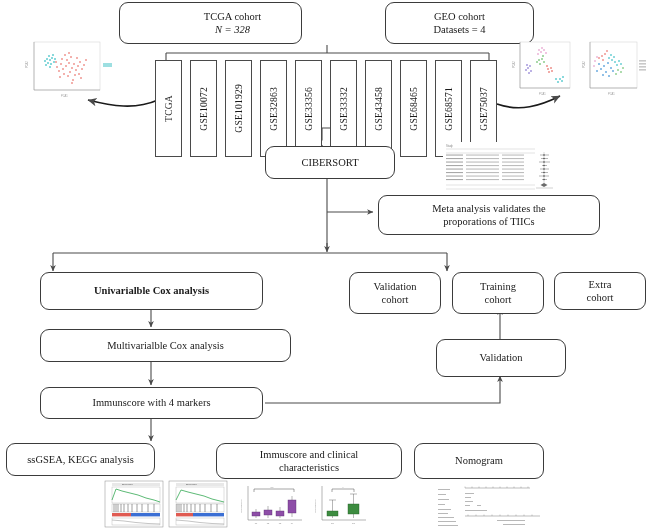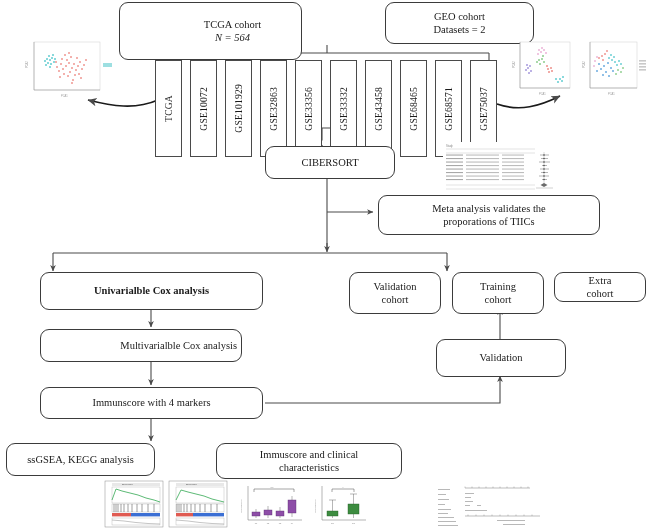--- a/index.html
+++ b/index.html
@@ -91,31 +91,31 @@
 
     <path d="M151,362 L151,385" stroke="#4a4a4a" stroke-width="1.1" fill="none" marker-end="url(#ah)"></path>
 
     <path d="M151,418 L151,441" stroke="#4a4a4a" stroke-width="1.1" fill="none" marker-end="url(#ah)"></path>
 
     <path d="M265,403 L500,403 L500,376" stroke="#4a4a4a" stroke-width="1.1" fill="none" marker-end="url(#ahu)"></path>
 
     <path d="M500,339 L500,309" stroke="#4a4a4a" stroke-width="1.1" fill="none" marker-end="url(#ahu)"></path>
   </svg>
 
-  <div class="box" style="left:119px;top:2px;width:183px;height:58px;padding-left:48px;">
+  <div class="box" style="left:119px;top:2px;width:183px;height:42px;padding-left:48px;">
     <span>
       <span class="two">TCGA cohort</span>
-      <span class="two italic">N = 564</span>
+      <span class="two italic">N = 328</span>
     </span>
   </div>
 
   <div class="box" style="left:385px;top:2px;width:149px;height:42px;">
     <span>
       <span class="two">GEO cohort</span>
-      <span class="two">Datasets = 2</span>
+      <span class="two">Datasets = 4</span>
     </span>
   </div>
 
   <div class="vbox" style="left:155px;top:60px;width:27px;height:97px;">
     <span>TCGA</span>
   </div>
   <div class="vbox" style="left:190px;top:60px;width:27px;height:97px;">
     <span>GSE10072</span>
   </div>
   <div class="vbox" style="left:225px;top:60px;width:27px;height:97px;">
@@ -151,21 +151,21 @@
   </div>
 
   <div class="box" style="left:265px;top:146px;width:130px;height:33px;">
     <span>CIBERSORT</span>
   </div>
 
   <div class="box" style="left:40px;top:272px;width:223px;height:38px;font-weight:bold;">
     <span>Univarialble Cox analysis</span>
   </div>
 
-  <div class="box" style="left:40px;top:329px;width:202px;height:33px;justify-content:flex-end;">
+  <div class="box" style="left:40px;top:329px;width:251px;height:33px;">
     <span>Multivarialble Cox analysis</span>
   </div>
 
   <div class="box" style="left:40px;top:387px;width:223px;height:32px;text-align:center;">
     <span>Immunscore with 4 markers</span>
   </div>
 
   <div class="box" style="left:349px;top:272px;width:92px;height:42px;">
     <span>
       <span class="two">Validation</span>
@@ -173,21 +173,21 @@
     </span>
   </div>
 
   <div class="box" style="left:452px;top:272px;width:92px;height:42px;">
     <span>
       <span class="two">Training</span>
       <span class="two">cohort</span>
     </span>
   </div>
 
-  <div class="box" style="left:554px;top:272px;width:92px;height:30px;">
+  <div class="box" style="left:554px;top:272px;width:92px;height:38px;">
     <span>
       <span class="two">Extra</span>
       <span class="two">cohort</span>
     </span>
   </div>
 
   <div class="box" style="left:436px;top:339px;width:130px;height:38px;">
     <span>Validation</span>
   </div>
 
@@ -195,20 +195,23 @@
     <span>ssGSEA, KEGG analysis</span>
   </div>
 
   <div class="box" style="left:216px;top:443px;width:186px;height:36px;">
     <span>
       <span class="two">Immuscore and clinical</span>
       <span class="two">characteristics</span>
     </span>
   </div>
 
+  <div class="box" style="left:414px;top:443px;width:130px;height:36px;">
+    <span>Nomogram</span>
+  </div>
 
   <div class="thumb" style="left:14px;top:38px;width:110px;height:62px;">
     <svg viewBox="0 0 110 62" width="110" height="62">
       <rect x="20" y="4" width="66" height="48" fill="#ffffff" stroke="#cfcfcf" stroke-width="0.5"></rect>
       <g fill="#e8736c" opacity="0.75">
         <circle cx="52" cy="28" r="1"></circle>
           <circle cx="55" cy="25" r="1"></circle>
         <circle cx="49" cy="31" r="1"></circle>
           <circle cx="58" cy="30" r="1"></circle>
         <circle cx="53" cy="22" r="1"></circle>

